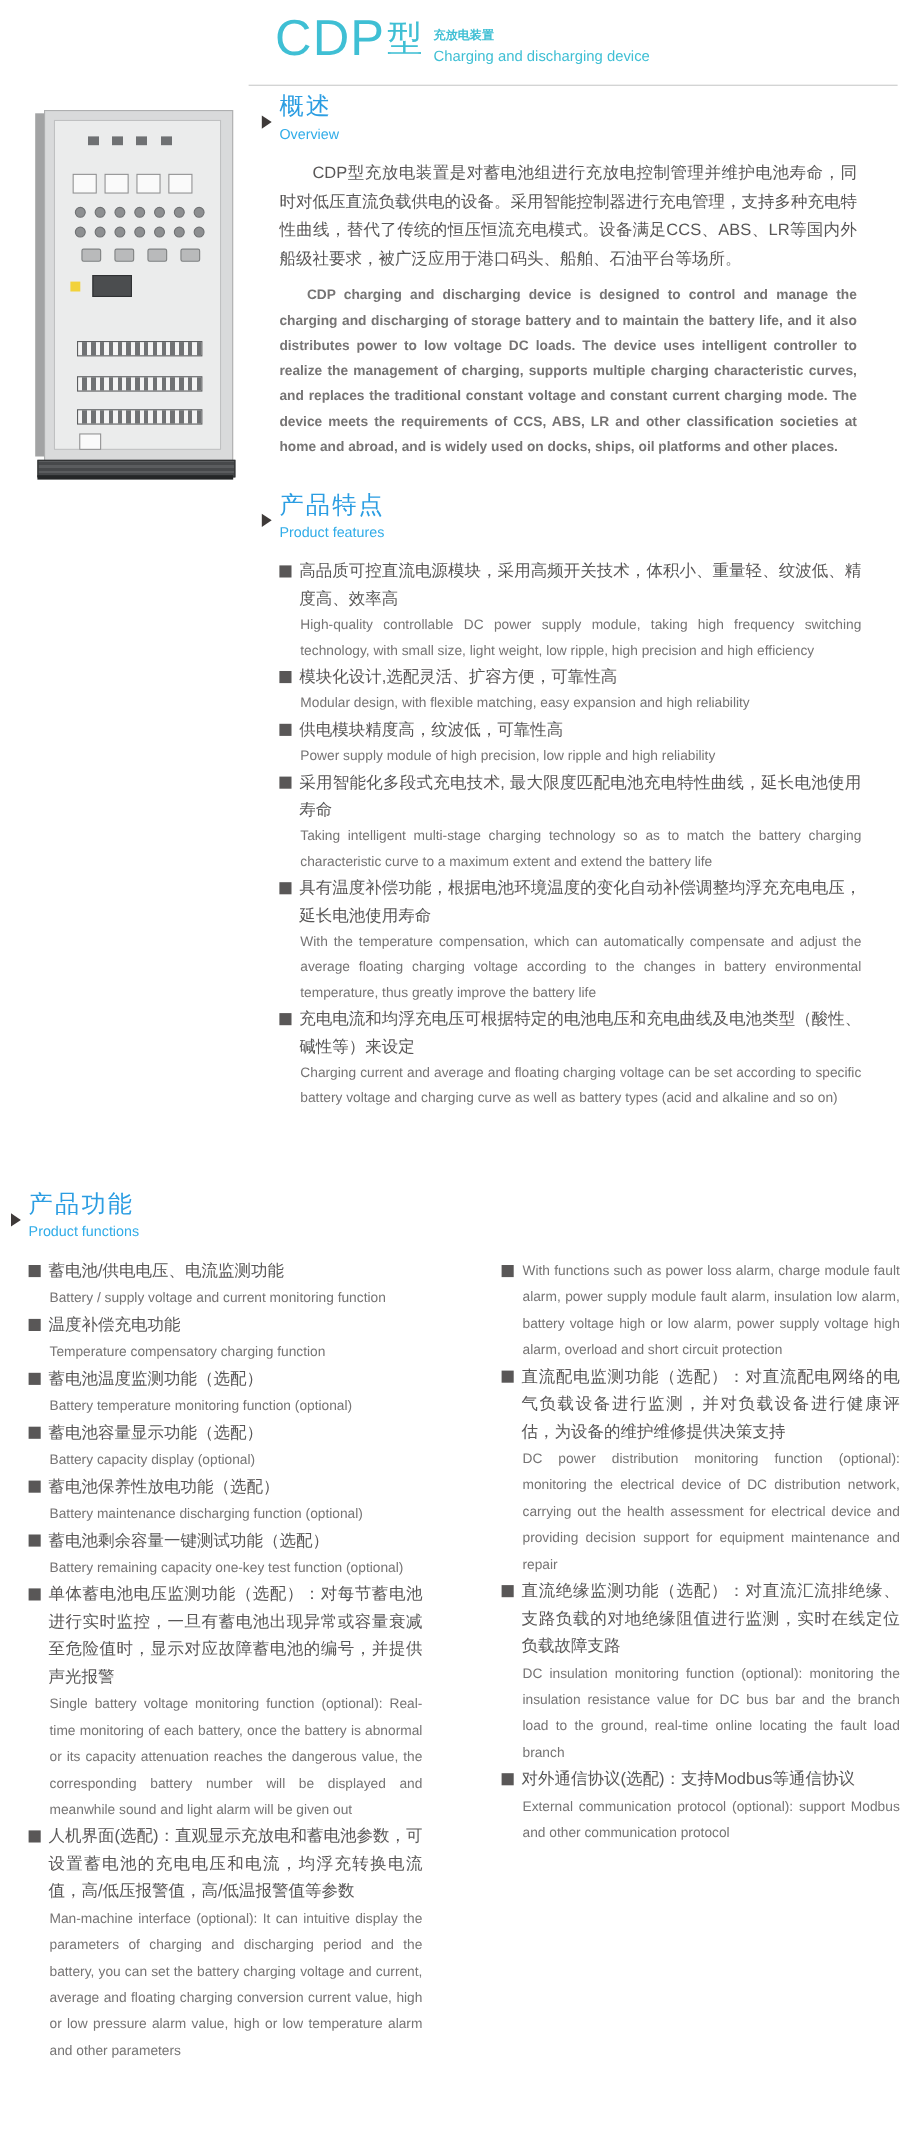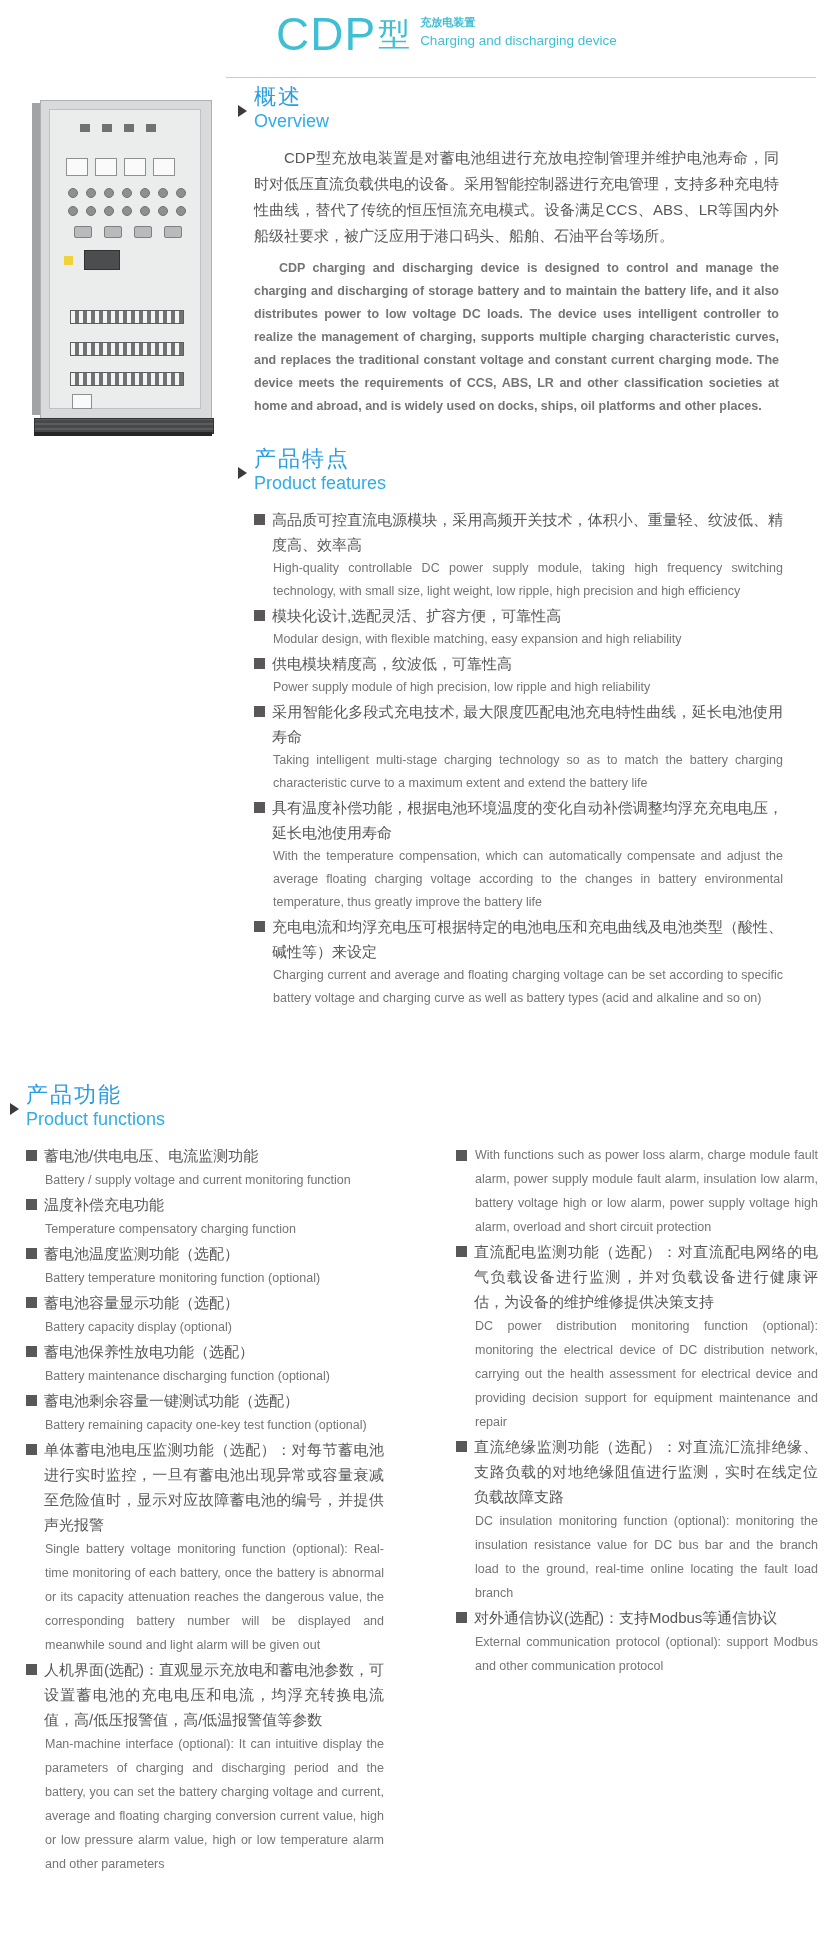--- a/index.html
+++ b/index.html
@@ -3,35 +3,35 @@
 <meta charset="utf-8">
 <style>
   html,body{margin:0;padding:0;}
   body{
     width:830px;height:1937px;position:relative;overflow:hidden;
     background:#ffffff;
     font-family:"Liberation Sans","DejaVu Sans",sans-serif;
     -webkit-font-smoothing:antialiased;
   }
   
-  .page-header{position:absolute;left:250px;top:8px;display:flex;align-items:flex-start;margin-left:26px;}
+  .page-header{position:absolute;left:250px;top:8px;display:flex;align-items:flex-end;}
   .model-latin{font-size:46px;line-height:52px;color:#3FBFD4;letter-spacing:1px;}
   .model-suffix{font-size:32px;line-height:52px;color:#3FBFD4;margin-left:2px;}
   .hdr-sub{margin-left:10px;padding-top:4px;}
   .hdr-sub-cn{font-size:11px;font-weight:bold;color:#3FBFD4;line-height:20px;}
   .hdr-sub-en{font-size:13.5px;color:#3FBFD4;line-height:18px;}
   .hr-line{position:absolute;left:226px;top:77px;width:590px;height:1px;background:#c9caca;}
 
   
   .sec-head{display:flex;align-items:center;margin-bottom:14px;}
   .tri{width:0;height:0;border-left:9px solid #3e3a39;border-top:6px solid transparent;
        border-bottom:6px solid transparent;margin-top:7px;flex:0 0 auto;}
   .sec-titles{margin-left:7px;}
   .sec-cn{font-size:22px;color:#2B9DE2;line-height:26px;letter-spacing:2px;}
-  .sec-en{font-size:18px;color:#30ACE8;line-height:19px;margin-top:2px;}
+  .sec-en{font-size:13px;color:#30ACE8;line-height:19px;margin-top:2px;}
 
   
   .cn{font-size:15px;line-height:26px;color:#595757;text-align:justify;}
   .en{font-size:12.5px;line-height:23px;color:#767474;text-align:justify;}
   .indent{text-indent:2em;}
   .para-block{padding-left:16px;width:525px;}
   .en.para{margin-top:8px;font-weight:bold;}
 
   
   .bullets{padding-left:16px;}

